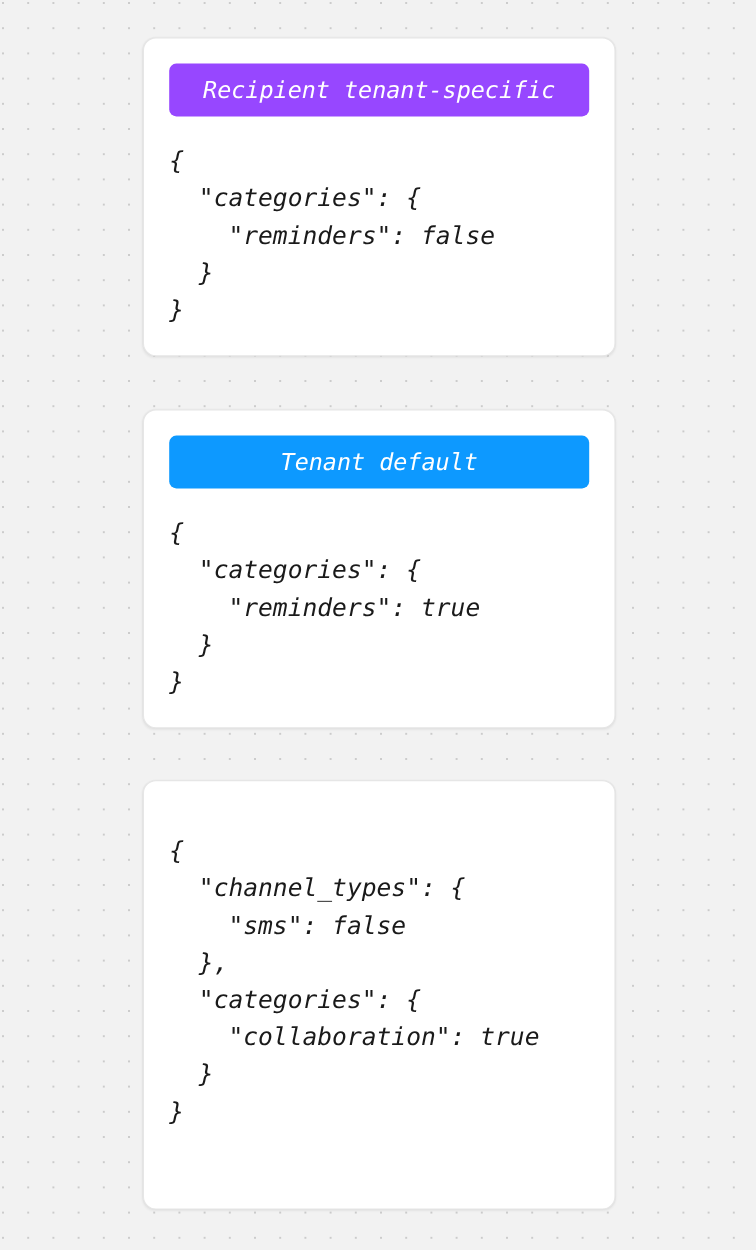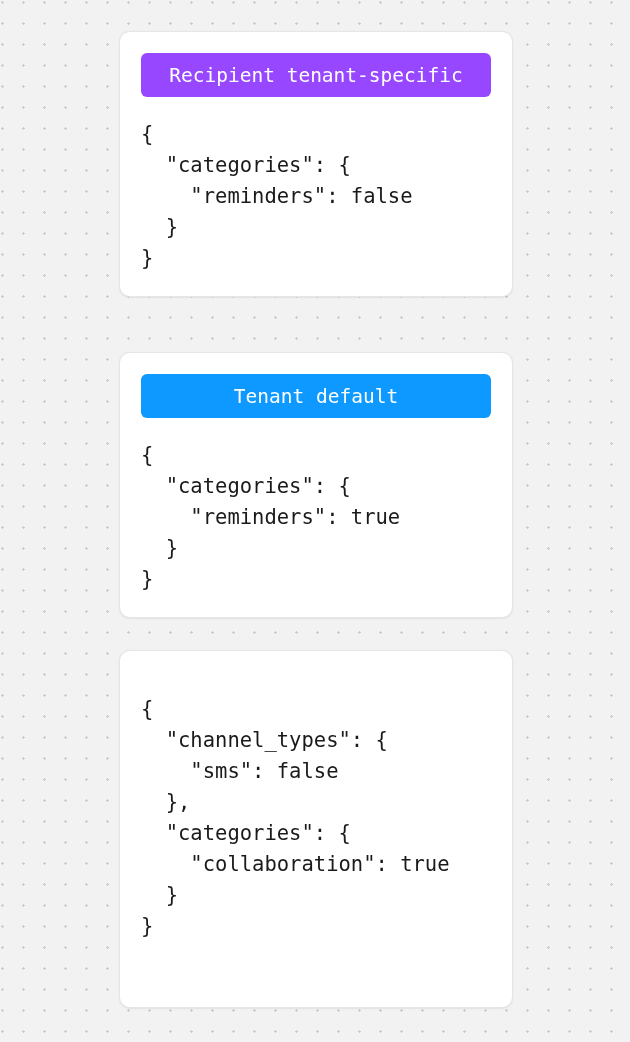--- a/index.html
+++ b/index.html
@@ -17,36 +17,37 @@
     overflow: hidden;
     position: relative;
   }
 
   .board {
     position: absolute;
     left: 0;
     top: 0;
     width: 630px;
     height: 919px;
+    font-style: italic;
   }
 
   .card {
     position: absolute;
     left: 119px;
     width: 394px;
     box-sizing: border-box;
     background: #ffffff;
     border-radius: 11px;
     border: 1px solid #e6e6e6;
     box-shadow: 0 1px 2px rgba(0,0,0,0.06), 0 0 0 0.5px rgba(0,0,0,0.02);
     padding: 21px;
   }
 
   .card-1 { top: 31px;  height: 266px; }
-  .card-2 { top: 352px; height: 266px; }
+  .card-2 { top: 341px; height: 266px; }
   .card-3 { top: 650px; height: 358px; }
 
   .badge {
     height: 44px;
     border-radius: 6px;
     display: flex;
     align-items: center;
     justify-content: center;
     color: #ffffff;
     font-family: "DejaVu Sans Mono", "Liberation Mono", monospace;

